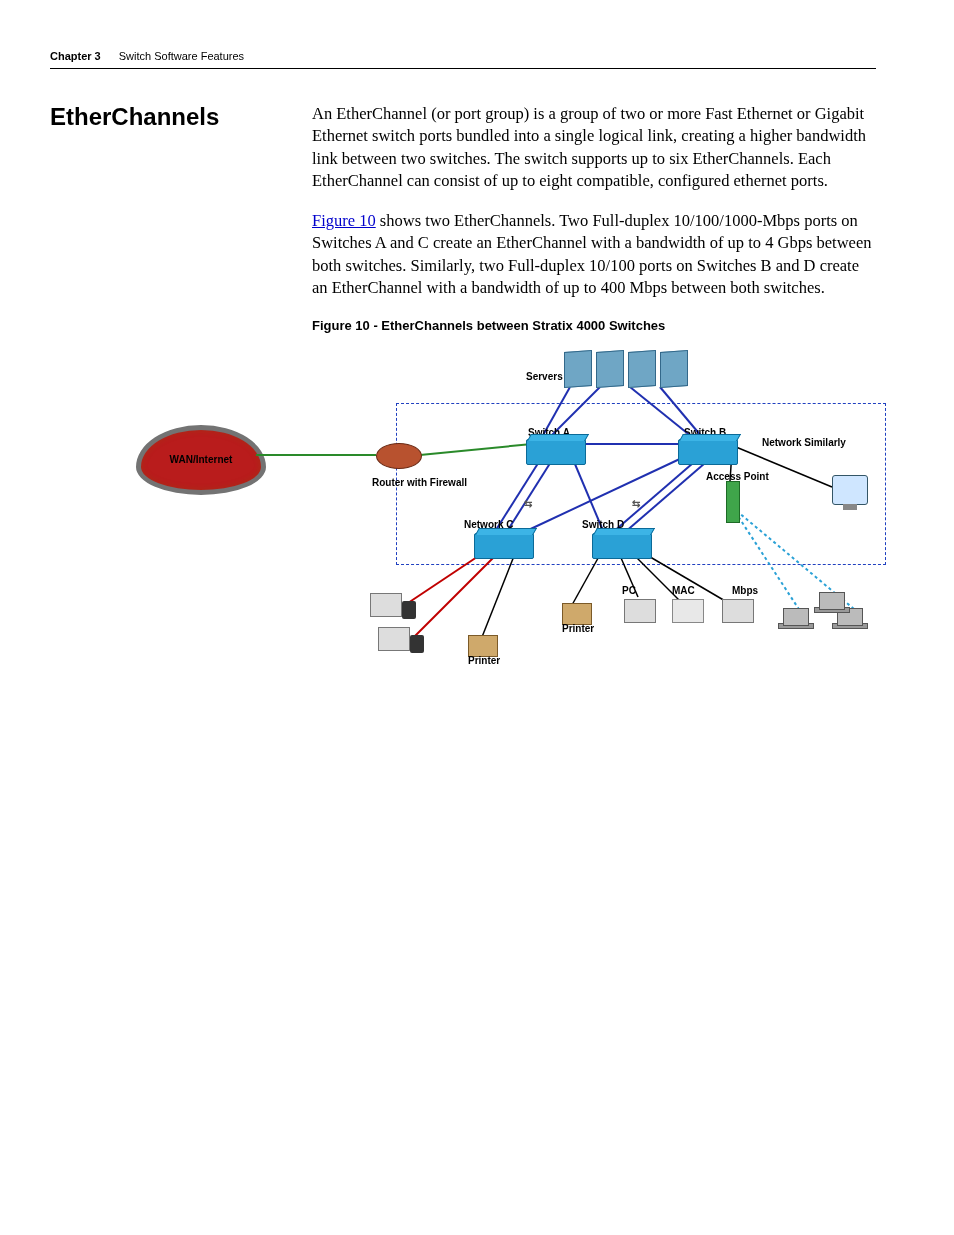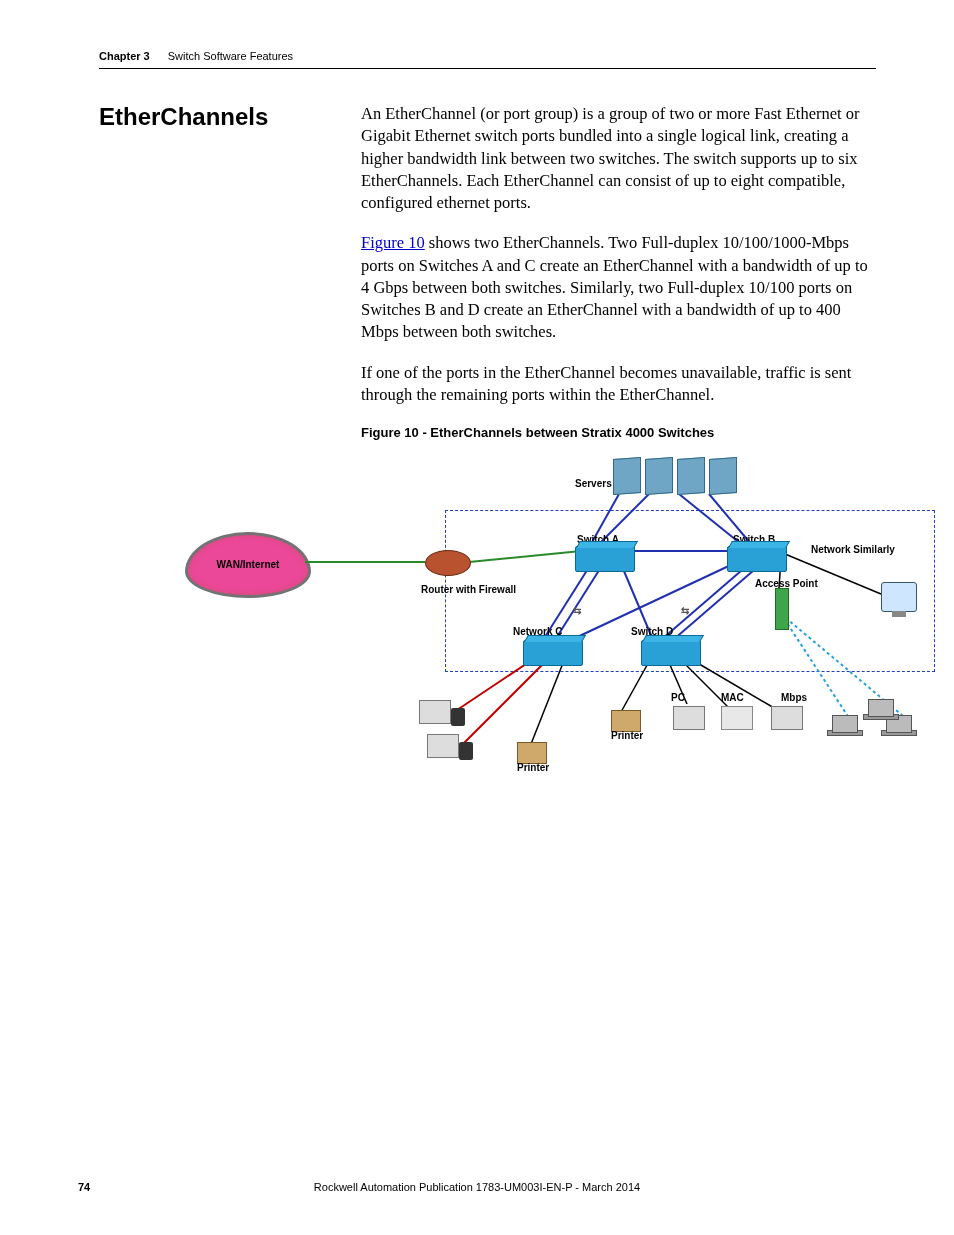--- a/index.html
+++ b/index.html
@@ -4,21 +4,21 @@
 <style>
   body {
     margin: 0;
     padding: 0;
     background: #fff;
     font-family: Georgia, 'Times New Roman', serif;
     color: #000;
     width: 954px;
   }
   .page {
-    padding: 50px 78px 40px 99px;
+    padding: 50px 78px 40px 50px;
     box-sizing: border-box;
     min-height: 1235px;
     position: relative;
   }
   .header-line {
     display: flex;
     align-items: baseline;
     font-family: Arial, Helvetica, sans-serif;
     font-size: 11px;
     color: #000;
@@ -76,22 +76,22 @@
     font-family: Arial, Helvetica, sans-serif;
     font-size: 10px;
     font-weight: bold;
   }
   .cloud {
     position: absolute;
     left: 4px;
     top: 78px;
     width: 120px;
     height: 60px;
-    background:#ec4899;
-    border:3px solid #737373;
+    background:#b91c1c;
+    border:5px solid #737373;
     border-radius: 50% 50% 50% 50% / 60% 60% 40% 40%;
     display:flex;align-items:center;justify-content:center;
     box-shadow: inset 0 0 6px rgba(120,100,0,.25);
   }
   .dashed-box {
     position:absolute;
     left:264px; top:56px; width:488px; height:160px;
     border:1.5px dashed #2040c0;
   }
   .server {
@@ -157,21 +157,20 @@
 
   <div class="two-col">
     <div class="heading-col">
       <h2 class="section-heading">EtherChannels</h2>
     </div>
     <div class="body-col">
       <p>An EtherChannel (or port group) is a group of two or more Fast Ethernet or Gigabit Ethernet switch ports bundled into a single logical link, creating a higher bandwidth link between two switches. The switch supports up to six EtherChannels. Each EtherChannel can consist of up to eight compatible, configured ethernet ports.</p>
       <p>
         <a href="#" class="fig-link">Figure 10</a><span> shows two EtherChannels. Two Full-duplex 10/100/1000-Mbps ports on Switches A and C create an EtherChannel with a bandwidth of up to 4 Gbps between both switches. Similarly, two Full-duplex 10/100 ports on Switches B and D create an EtherChannel with a bandwidth of up to 400 Mbps between both switches.</span>
       </p>
-      <p>If one of the ports in the EtherChannel becomes unavailable, traffic is sent through the remaining ports within the EtherChannel.</p>
       <div class="figure-caption">Figure 10 - EtherChannels between Stratix 4000 Switches</div>
     </div>
   </div>
 
   <div class="figure-area">
     <div class="diagram">
 
       <div class="dashed-box"></div>
 
       <div class="cloud">
@@ -267,17 +266,13 @@
 
       <div class="pc" style="left:590px;top:252px"></div>
 
       <div class="label" style="left:600px;top:238px">Mbps</div>
       <div class="laptop" style="left:646px;top:276px"></div>
       <div class="laptop" style="left:700px;top:276px"></div>
       <div class="laptop" style="left:682px;top:260px"></div>
     </div>
   </div>
 
-  <div class="footer">
-    <span class="page-num">74</span>
-    <span class="pub">Rockwell Automation Publication 1783-UM003I-EN-P - March 2014</span>
-  </div>
 </div>
 
 </body></html>

